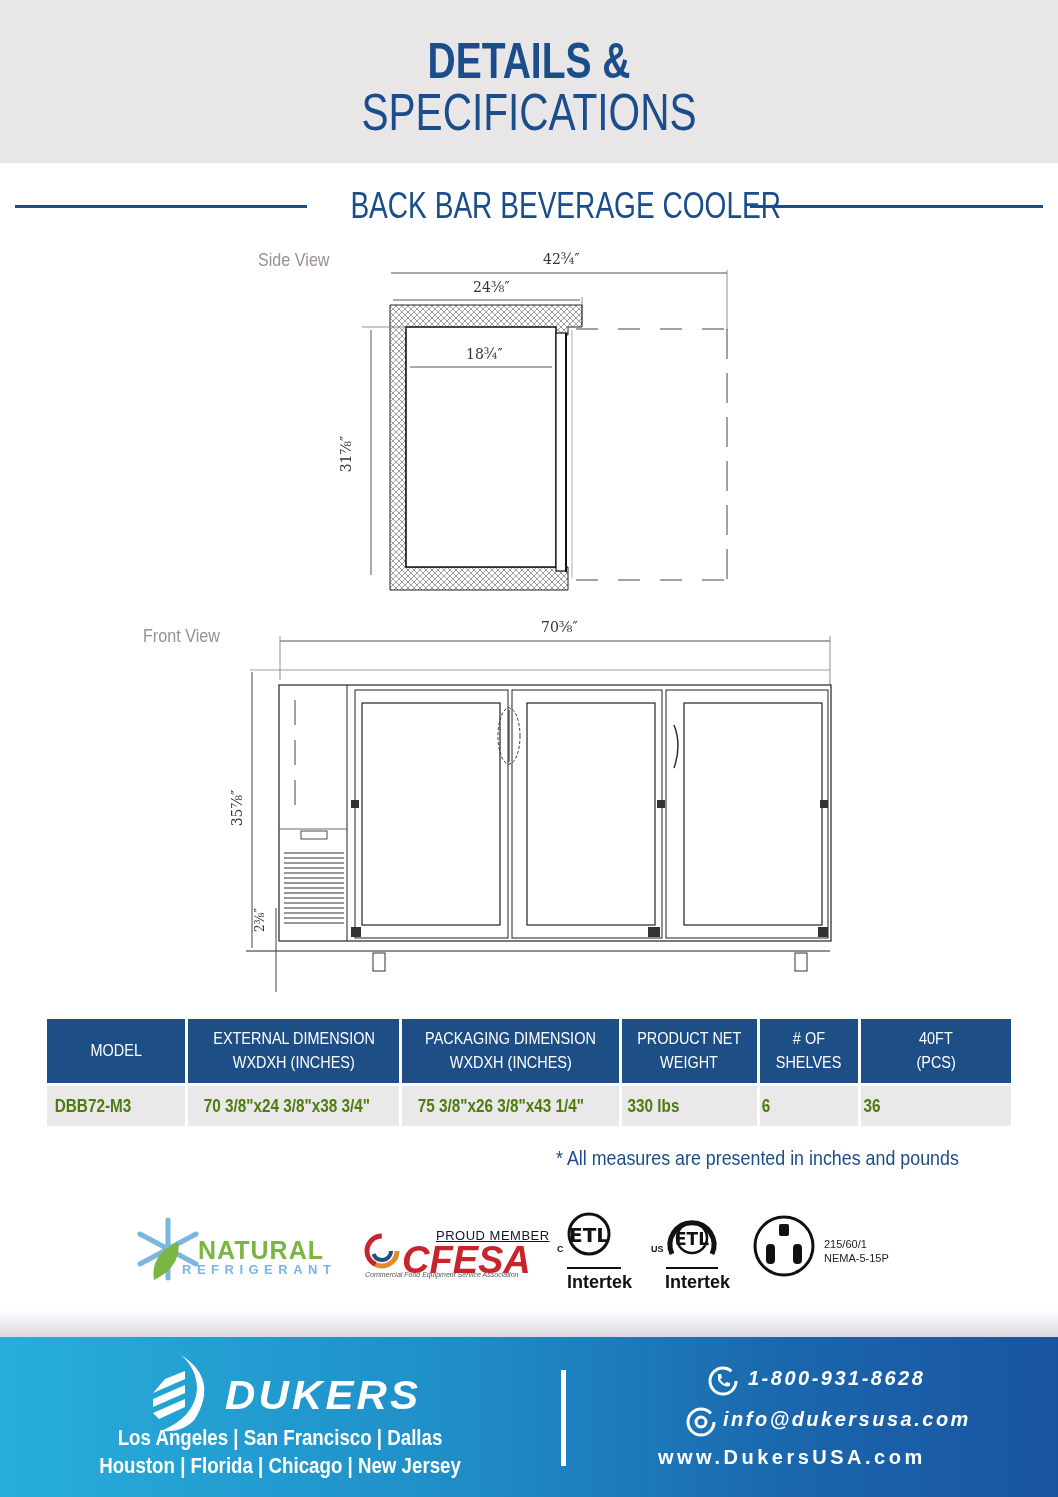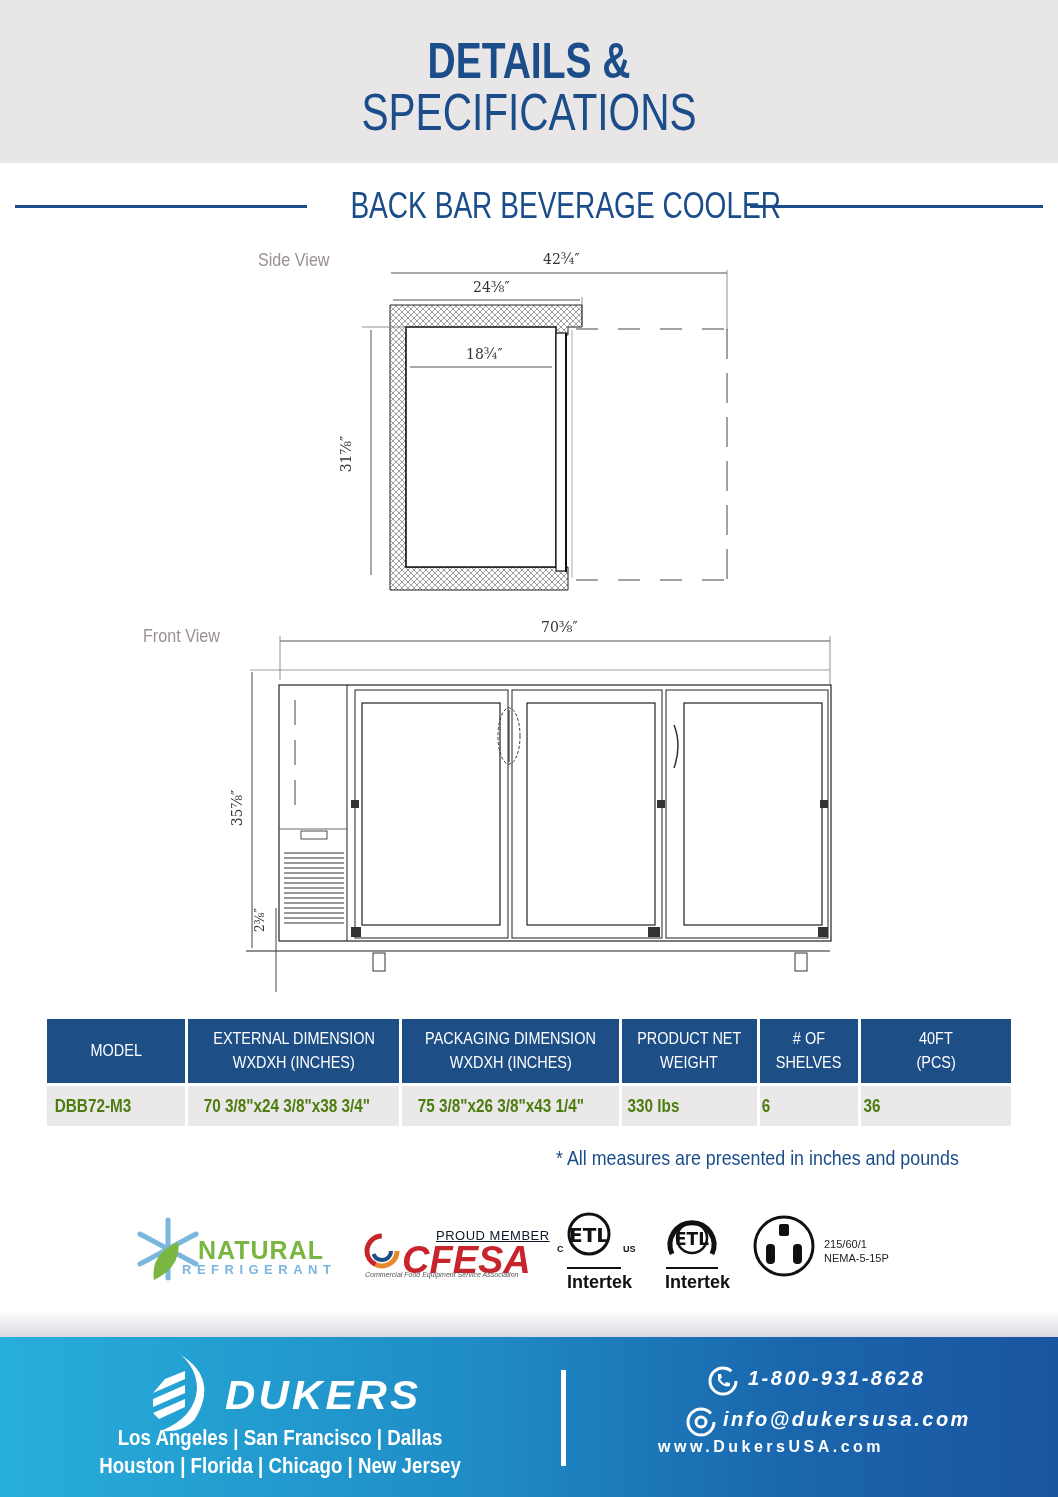--- a/index.html
+++ b/index.html
@@ -104,21 +104,21 @@
   .cities.l1 { top: 88px; }
   .cities.l2 { top: 116px; }
   .v-divider {
     position: absolute; left: 561px; top: 33px; width: 5px; height: 96px; background: #ffffff;
   }
   .contact {
     position: absolute; color: #ffffff; font-weight: bold; white-space: nowrap;
   }
   .contact.phone { left: 748px; top: 30px; font-size: 20px; font-style: italic; letter-spacing: 2.5px; }
   .contact.email { left: 723px; top: 71px; font-size: 20px; font-style: italic; letter-spacing: 2.5px; }
-  .contact.web { left: 658px; top: 101px; font-size: 16px; letter-spacing: 3.5px; }
+  .contact.web { left: 658px; top: 109px; font-size: 20px; letter-spacing: 3.5px; }
   .c-icon { position: absolute; }
 </style>
 </head>
 <body>
 
 <div class="header-band">
   <div class="title-line1">DETAILS &amp;</div>
   <div class="title-line2">SPECIFICATIONS</div>
 </div>
 
@@ -293,21 +293,21 @@
   </svg>
   <div class="cfesa-pm">PROUD MEMBER</div>
   <div class="cfesa-name">CFESA</div>
   <div class="cfesa-sub">Commercial Food Equipment Service Association</div>
 
   <svg style="position:absolute; left:566px; top:10px;" width="46" height="56">
     <circle cx="23" cy="24" r="20" fill="none" stroke="#111" stroke-width="3"></circle>
     <text x="23" y="32" text-anchor="middle" font-family="DejaVu Sans, sans-serif" font-weight="bold" font-size="20" fill="#111">ETL</text>
   </svg>
   <div class="etl-c" style="left:557px;">C</div>
-  <div class="etl-us" style="left:623px;">US</div>
+  <div class="etl-us" style="left:651px;">US</div>
   <div style="position:absolute; left:567px; top:67px; width:54px; height:2px; background:#111;"></div>
   <div class="intertek" style="left:567px;">Intertek</div>
 
   <svg style="position:absolute; left:664px; top:10px;" width="56" height="56">
     <path d="M8,44 A22,22 0 1 1 48,44" fill="none" stroke="#111" stroke-width="5"></path>
     <circle cx="28" cy="28" r="15" fill="none" stroke="#111" stroke-width="2.5"></circle>
     <text x="28" y="35" text-anchor="middle" font-family="DejaVu Sans, sans-serif" font-weight="bold" font-size="17" fill="#111">ETL</text>
   </svg>
   <div style="position:absolute; left:666px; top:67px; width:52px; height:2px; background:#111;"></div>
   <div class="intertek" style="left:665px;">Intertek</div>

